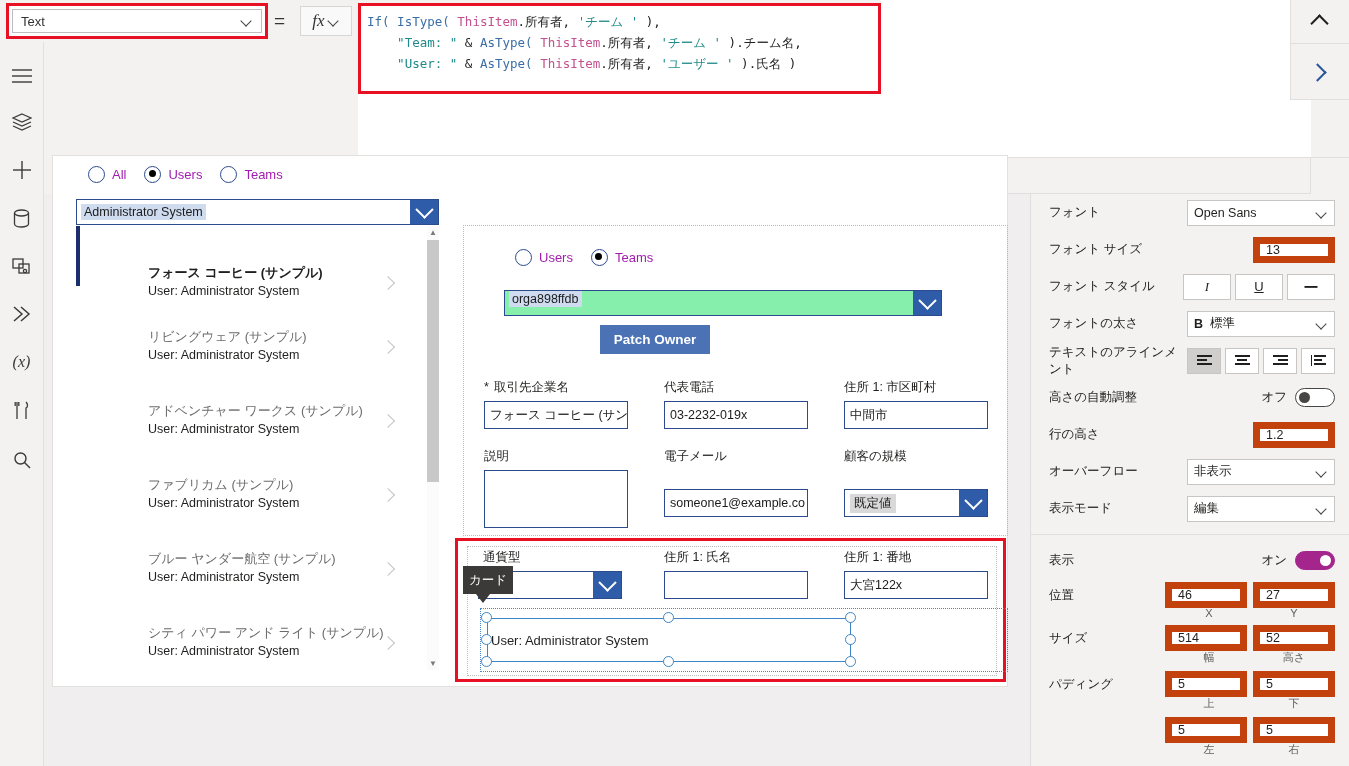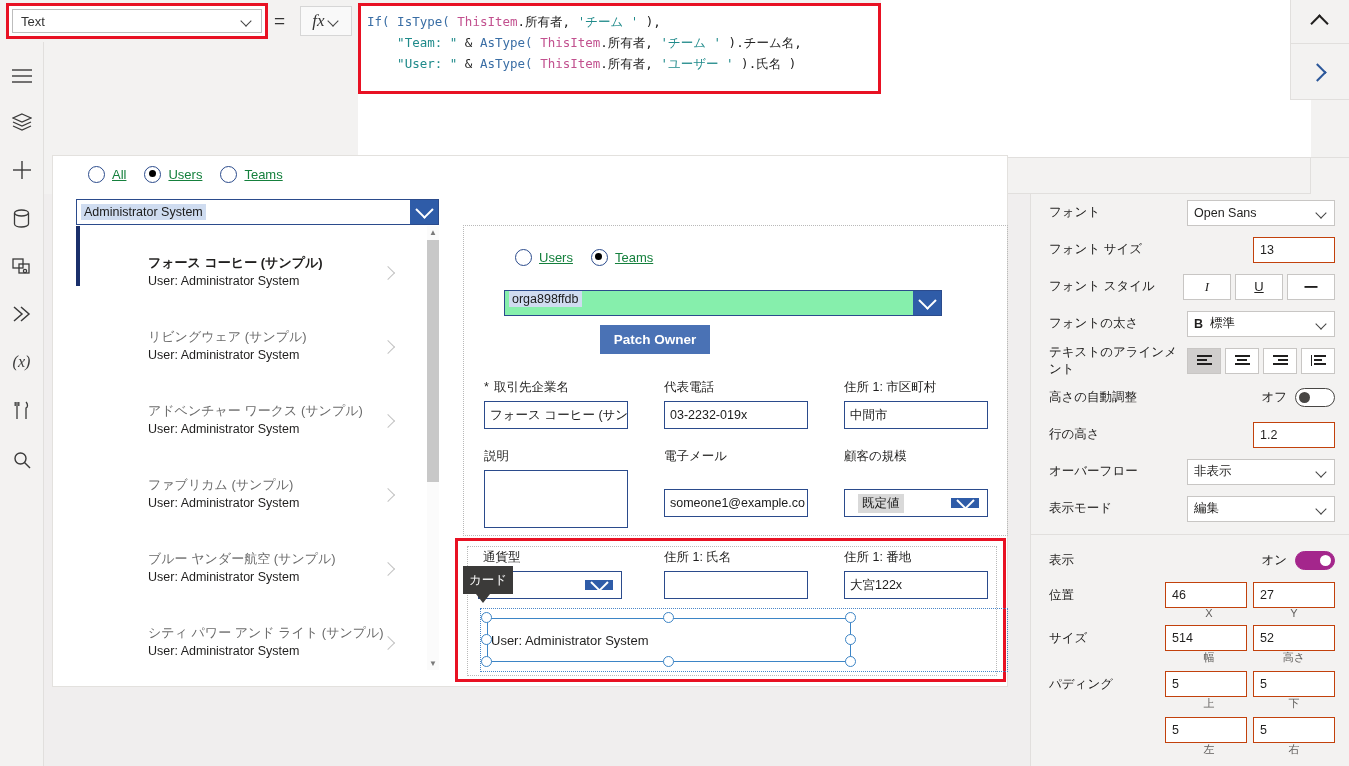--- a/index.html
+++ b/index.html
@@ -118,21 +118,21 @@
   .radio-row { position:absolute; display:flex; align-items:center; gap:0; }
   .radio-item { display:flex; align-items:center; gap:7px; margin-right:18px; }
   .radio-circle {
     width:17px; height:17px; border-radius:50%; border:1.6px solid #2b4b8c; background:#fff;
     position:relative; flex:none;
   }
   .radio-circle.on::after {
     content:""; position:absolute; left:3.4px; top:3.4px; width:7px; height:7px;
     border-radius:50%; background:#000;
   }
-  .radio-lbl { font-size:13px; color:#15803d;text-decoration:underline; }
+  .radio-lbl { font-size:13px; color:#a21caf; }
 
   
   #gallery-combo {
     position:absolute; left:76px; top:199px; width:363px; height:26px;
     border:1.6px solid #2b4b8c; background:#fff; display:flex; align-items:center;
   }
   #gallery-combo .sel {
     background:#cfdcf0; color:#1b1b1b; font-size:12.5px; padding:1px 3px; margin-left:4px;
   }
   .combo-arrow {
@@ -192,21 +192,21 @@
 
   .fld { position:absolute; }
   .fld .lbl { font-size:12.5px; color:#201f1e; margin-bottom:5px; }
   .fld .lbl .req { color:#201f1e; margin-right:5px; }
   .fld .box {
     border:1.4px solid #2b4b8c; background:#fff; height:28px;
     display:flex; align-items:center; padding:0 5px; font-size:12.5px; color:#1b1b1b;
     overflow:hidden; white-space:nowrap;
   }
   .fld .box.tall { height:58px; align-items:flex-start; padding-top:4px; }
-  .fld .box.combo { padding:8px;gap:16px; }
+  .fld .box.combo { padding:0;gap:16px; }
   .fld .box.combo .sel {
     background:#d9d9d9; color:#1b1b1b; padding:1px 4px; margin-left:5px; font-size:12.5px;
   }
 
   
   #red-section {
     position:absolute; left:455px; top:538px; width:551px; height:144px;
     border:3px solid #e81123;
   }
   #red-inner-dotted {
@@ -250,21 +250,21 @@
     height:37px; display:flex; align-items:center; padding:0 14px 0 18px;
   }
   .p-lbl { font-size:12.5px; color:#201f1e; flex:1; }
   .p-ctl { display:flex; align-items:center; gap:8px; }
   .p-sel {
     width:148px; height:26px; background:#fff; border:1px solid #c8c6c4;
     display:flex; align-items:center; padding:2px 6px; font-size:12.5px; color:#201f1e;
   }
   .p-sel .v { flex:1; }
   .p-num {
-    width:82px; height:26px; background:#fff; border:1px solid #c2410c;
+    width:82px; height:26px; background:#fff; border:7px solid #c2410c;
     display:flex; align-items:center; padding:0 6px; font-size:12.5px; color:#201f1e;
   }
   .p-btn {
     width:48px; height:26px; background:#fff; border:1px solid #c8c6c4;
     display:flex; align-items:center; justify-content:center; font-size:13px; color:#201f1e;
   }
   .p-btn.sq { width:34px; }
   .p-btn.active { background:#d0cecd; }
   .align-ic { width:15px; height:11px; position:relative; }
   .align-ic i { position:absolute; height:1.7px; background:#201f1e; }
@@ -437,21 +437,21 @@
 </div>
 
 <div id="gallery-combo">
   <span class="sel">Administrator System</span>
   <span class="combo-arrow"></span>
 </div>
 
 <div id="gallery">
   <div id="gallery-sel-bar"></div>
 
-  <div class="g-item first" style="top:14px;">
+  <div class="g-item first" style="top:24px;">
     <div class="g-title">フォース コーヒー (サンプル)</div>
     <div class="g-sub">User: Administrator System</div>
     <span class="g-chev"></span>
   </div>
   <div class="g-item" style="top:88px;">
     <div class="g-title">リビングウェア (サンプル)</div>
     <div class="g-sub">User: Administrator System</div>
     <span class="g-chev"></span>
   </div>
   <div class="g-item" style="top:162px;">

